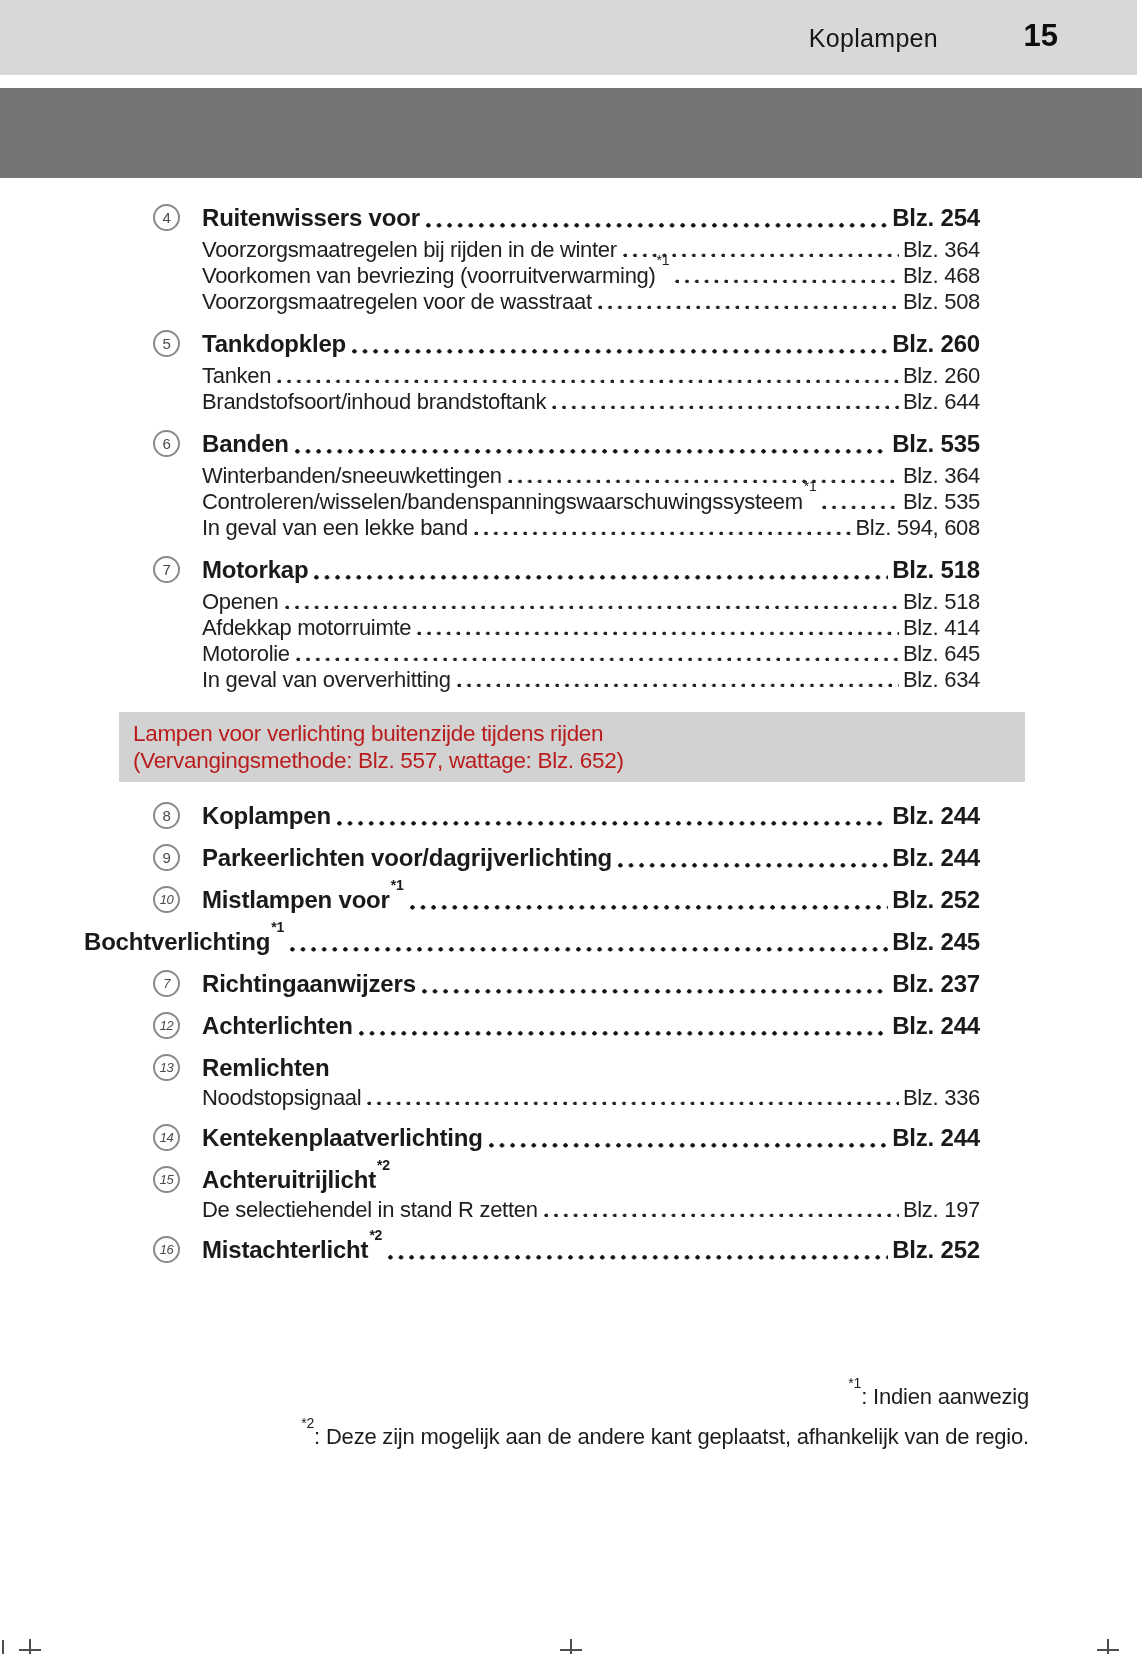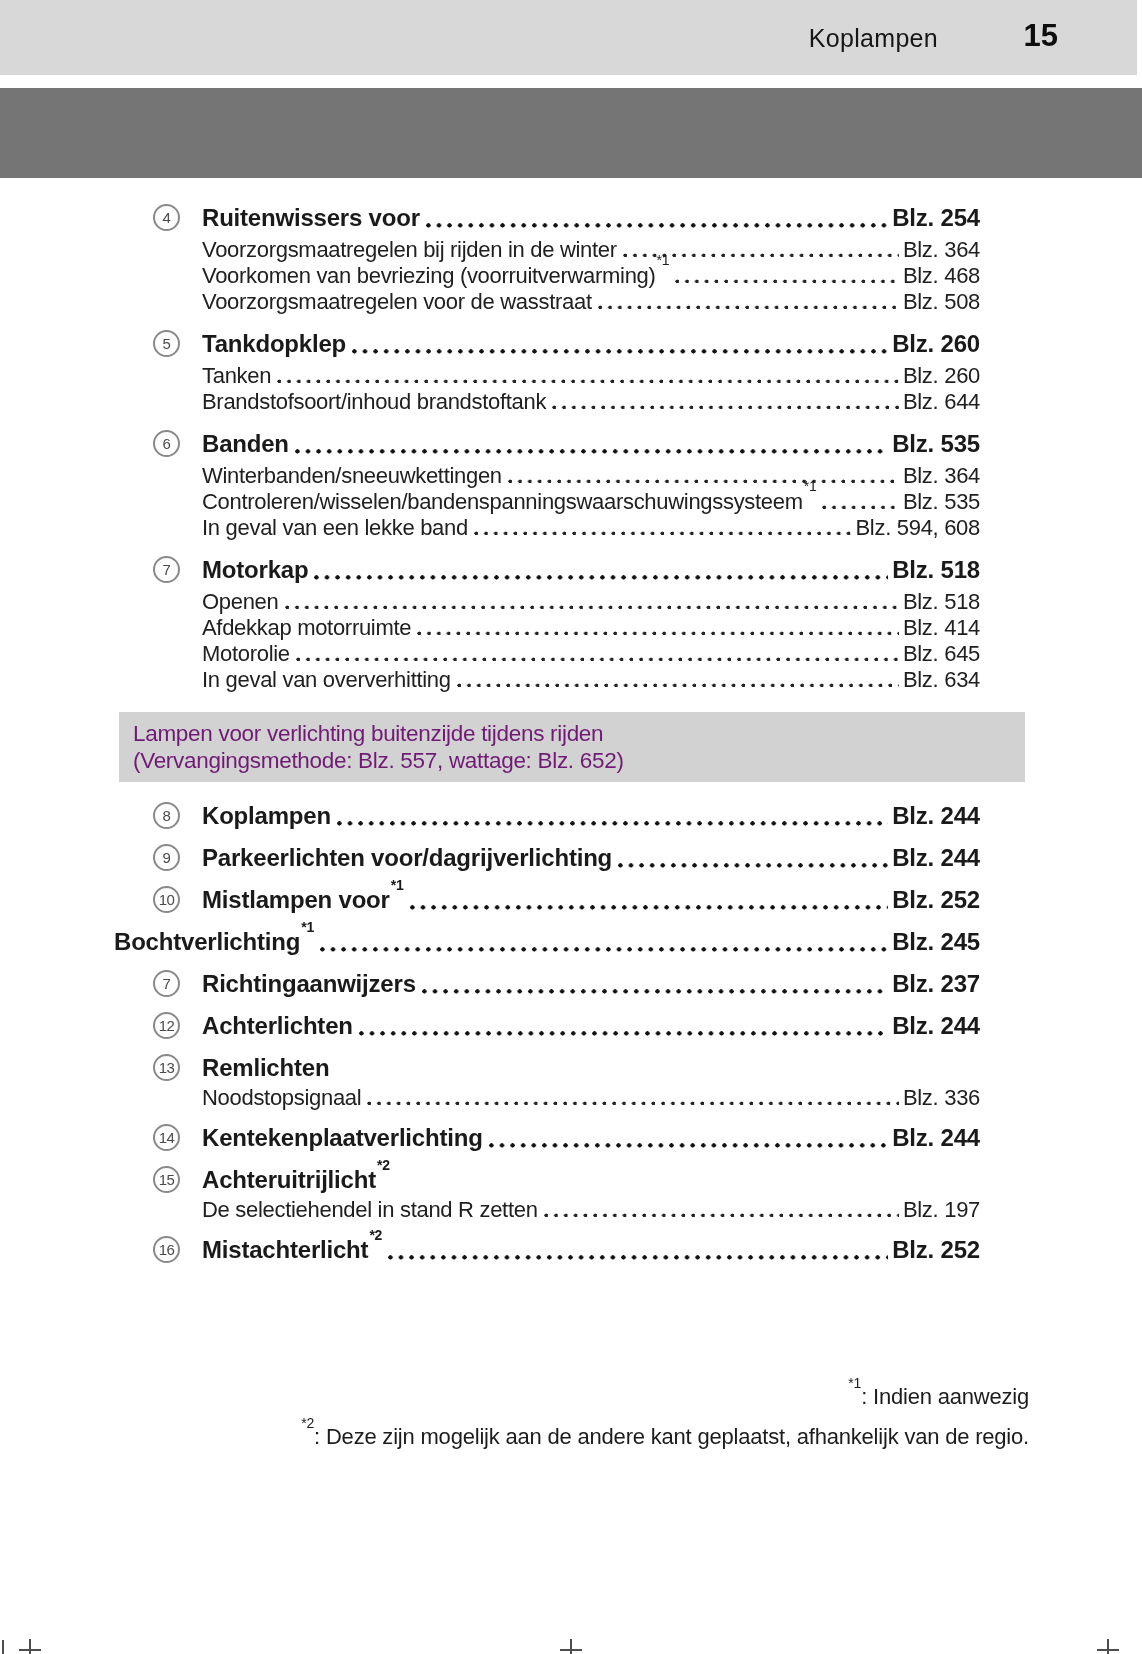--- a/index.html
+++ b/index.html
@@ -33,51 +33,51 @@
   .row{
     display:flex;align-items:flex-end;
     padding-left:153px;padding-right:162px;
     box-sizing:border-box;
   }
   .row .label,.row .page{line-height:1.15;white-space:nowrap;}
   .row.main{min-height:34px;margin-top:10px;font-weight:700;font-size:24px;letter-spacing:-.2px;}
   .row.main:first-child{margin-top:0;}
   .row.sub{min-height:26px;margin-top:0;font-weight:400;font-size:22px;letter-spacing:-.3px;color:#202020;}
   .row.main + .row.sub{margin-top:4px;}
-  .row.extra{margin-top:2px;padding-left:114px;}
+  .row.extra{margin-top:2px;padding-left:84px;}
   .s2 .row.main{margin-top:8px;}
   .s2 .row.main + .row.sub{margin-top:2px;text-align:center;}
   .row.sub{padding-left:202px;}
   .circle{
     flex:0 0 auto;width:27px;height:27px;margin-right:22px;margin-bottom:1px;
     border:2px solid #898989;border-radius:50%;
     box-sizing:border-box;
     display:flex;align-items:center;justify-content:center;
     font-weight:400;font-size:15px;color:#4a4a4a;letter-spacing:-.5px;
   }
-  .circle.two{font-size:15px;}
+  .circle.two{font-size:13px;font-style:italic;}
   sup.fn{font-size:14px;font-weight:inherit;position:relative;top:-9px;line-height:0;margin-left:1px;}
   .dots{
     flex:1 1 auto;height:5px;align-self:flex-end;
     margin:0 4px 4px 6px;
     background-image:radial-gradient(circle at 2.2px 2.4px,#222 1.6px,transparent 2.1px);
     background-size:9.8px 5px;background-repeat:repeat-x;background-position:left bottom;
   }
   .row.main .dots{
     background-image:radial-gradient(circle at 2.4px 2.4px,#111 1.9px,transparent 2.4px);
     background-size:10.6px 5px;
   }
   .page{flex:0 0 auto;}
   
   .note-box{
     margin:20px 0 14px 119px;width:906px;height:70px;
     box-sizing:border-box;background:#d2d2d2;
     padding:8px 0 0 14px;
   }
-  .note-box div{font-size:22.5px;letter-spacing:-.3px;line-height:27px;color:#701a75;white-space:nowrap;}
+  .note-box div{font-size:22.5px;letter-spacing:-.3px;line-height:27px;color:#b91c1c;white-space:nowrap;}
   
   .footnotes{position:absolute;top:1377px;right:113px;text-align:right;}
   .fnote{font-size:22px;letter-spacing:-.2px;height:40px;line-height:40px;color:#1c1c1c;white-space:nowrap;}
   .fnote sup.fn{top:-8px;}
   
   .mark{position:absolute;width:22px;height:22px;top:1639px;}
   .mark::before{content:"";position:absolute;left:0;top:10px;width:22px;height:1.6px;background:#4d4d4d;}
   .mark::after{content:"";position:absolute;left:10px;top:0;width:1.6px;height:22px;background:#4d4d4d;}
   .edge-tick{position:absolute;width:1.6px;height:14px;background:#4d4d4d;top:1640px;}
 </style>

